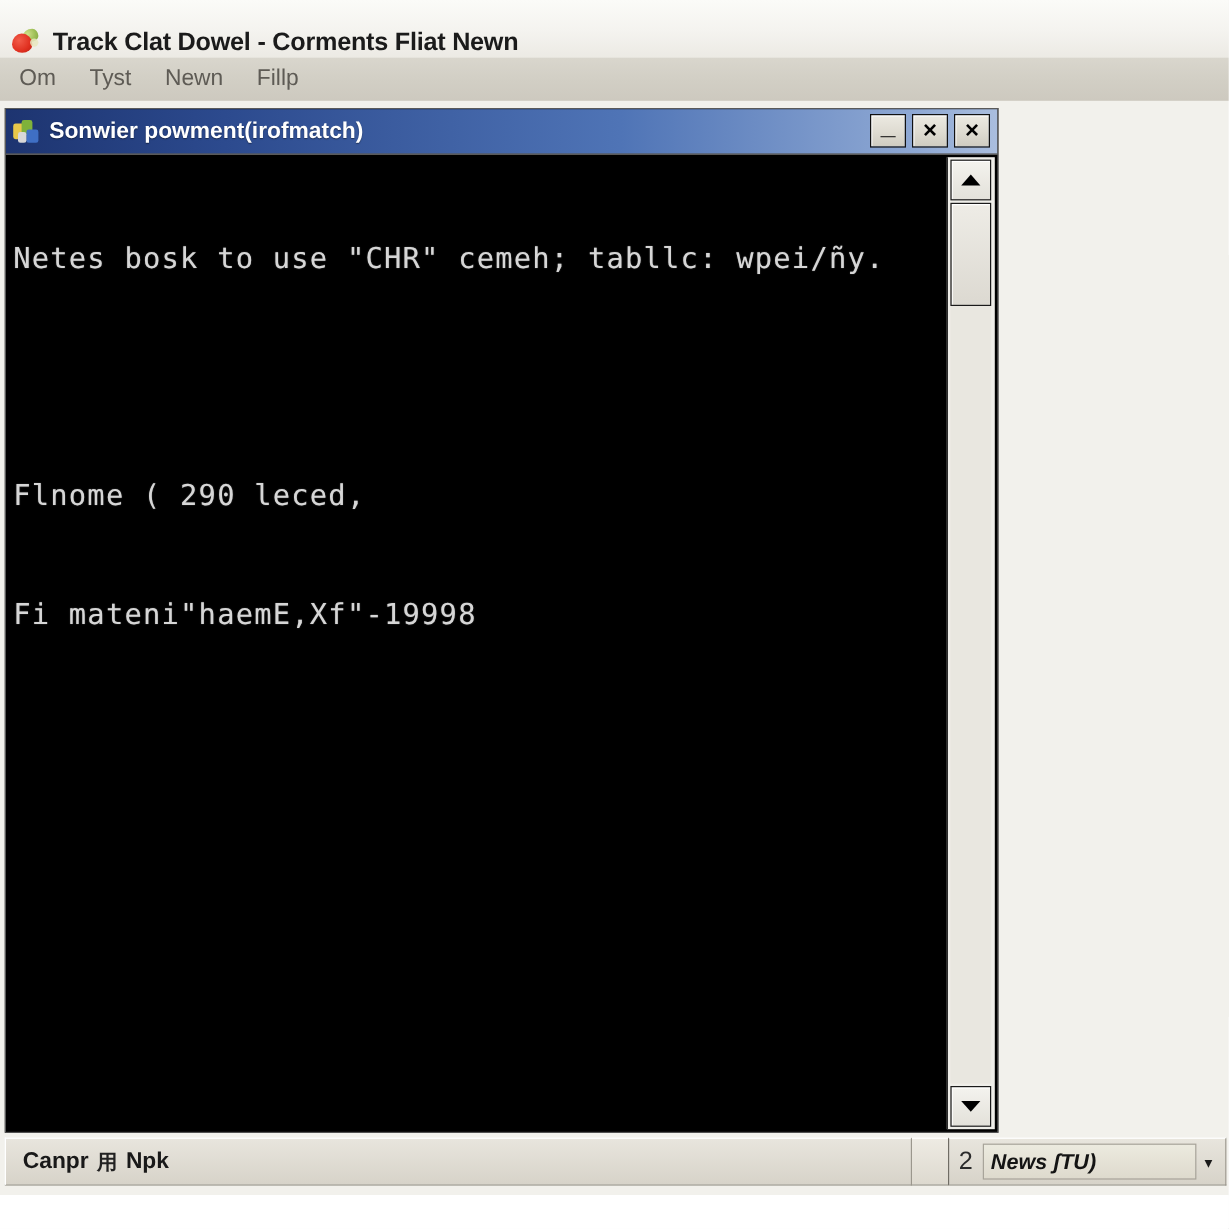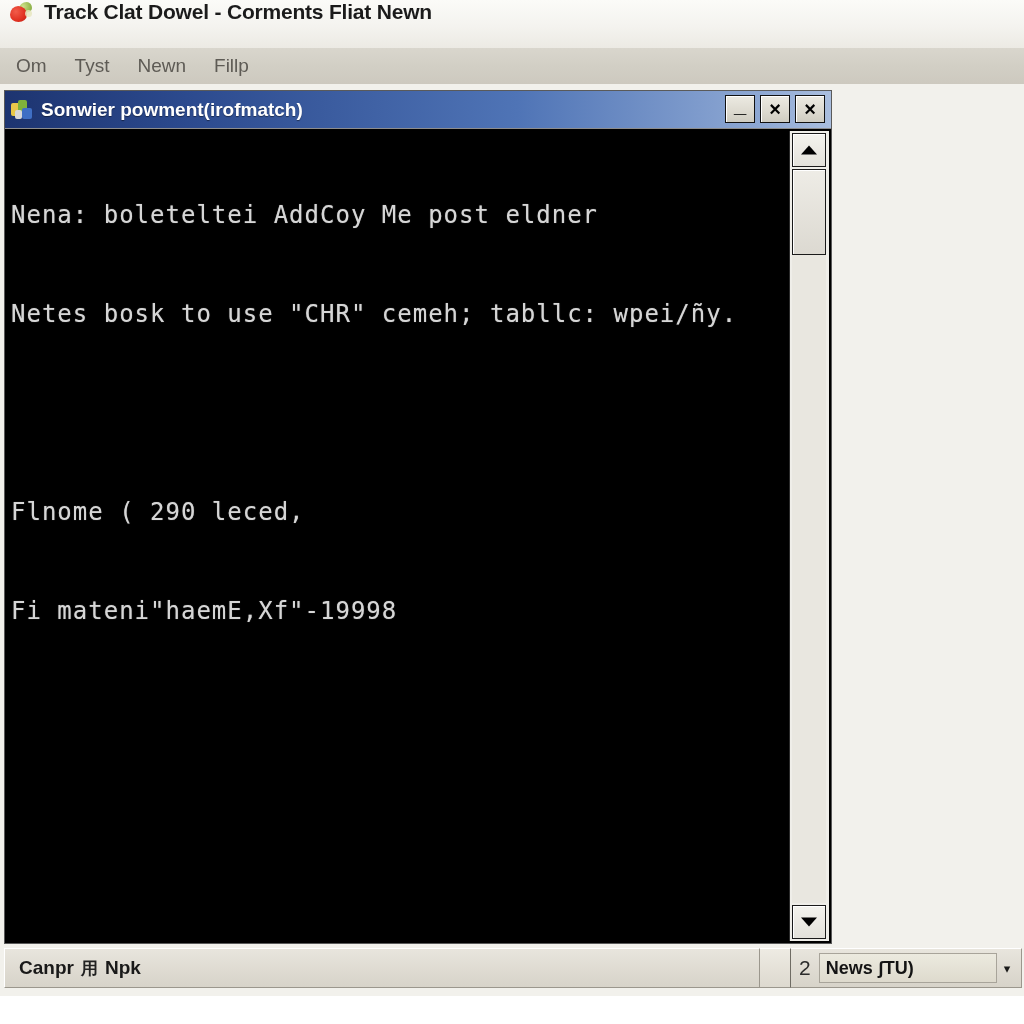--- a/index.html
+++ b/index.html
@@ -34,21 +34,21 @@
   }
 
   .outer-titlebar {
     position: absolute;
     left: 0;
     top: 0;
     width: 1024px;
     height: 48px;
     background: linear-gradient(to bottom, #fbfbf8 0%, #f4f3ef 55%, #eceae4 100%);
     display: flex;
-    align-items: flex-start;
+    align-items: flex-end;
     padding-left: 8px;
     box-sizing: border-box;
   }
 
   .app-icon {
     position: relative;
     width: 26px;
     height: 26px;
     flex: 0 0 auto;
     margin-right: 10px;
@@ -349,20 +349,21 @@
     border: 1px solid #a8a49a;
     box-sizing: border-box;
     display: flex;
     align-items: center;
     padding-left: 6px;
     font-size: 18px;
     font-weight: bold;
     color: #141414;
     overflow: hidden;
     cursor: default;
+    font-style: italic;
   }
   .status-chevron {
     width: 20px;
     text-align: center;
     font-size: 13px;
     color: #1a1a1a;
     cursor: default;
   }
 
   .bottom-white {
@@ -416,21 +417,20 @@
             <span class="glyph">×</span>
           </div>
           <div class="win-btn">
             <span class="glyph">×</span>
           </div>
         </div>
       </div>
 
       <div class="console-body">
         <div class="console-text">
-          <div class="console-line">Nena: boleteltei AddCoy Me post eldner</div>
           <div class="console-line">Netes bosk to use "CHR" cemeh; tabllc: wpei/ñy.</div>
           <div class="console-line blank"></div>
           <div class="console-line">Flnome ( 290 leced,</div>
           <div class="console-line">Fi mateni"haemE,Xf"-19998</div>
         </div>
 
         <div class="scrollbar">
           <div class="sb-btn up">
             <span class="sb-arrow up"></span>
           </div>

